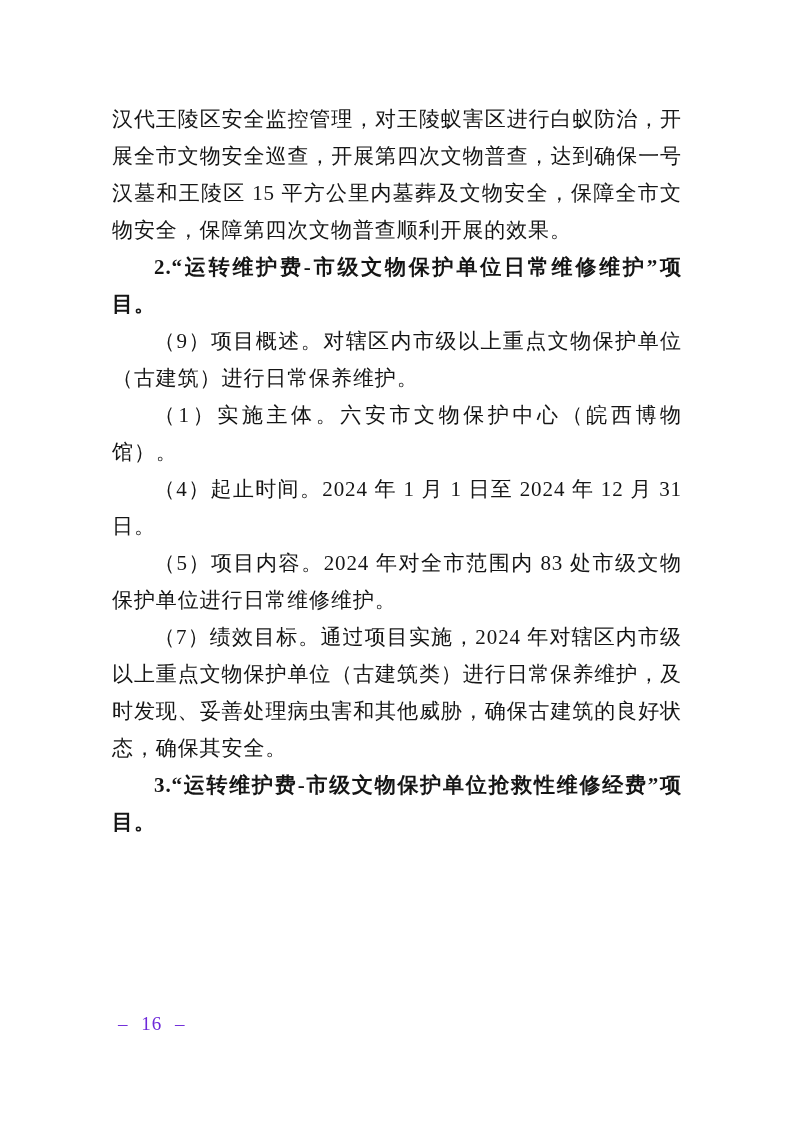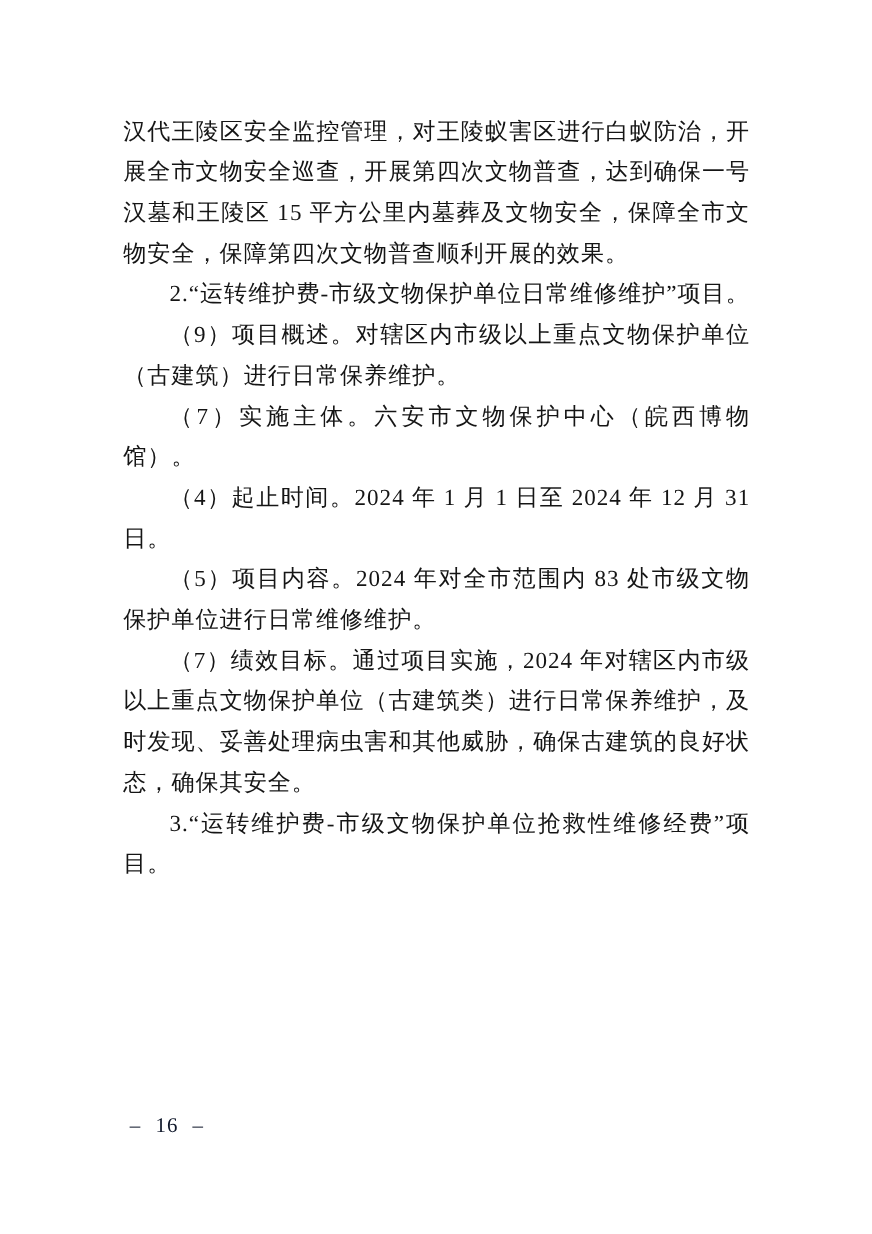--- a/index.html
+++ b/index.html
@@ -29,43 +29,43 @@
   }
   .para {
     margin: 0;
     padding: 0;
     text-indent: 2em;
   }
   .para.body-continued {
     text-indent: 0;
   }
   .para.heading {
-    font-weight: normal;
+    font-weight: bold;
   }
   .footer {
     position: absolute;
     left: 118px;
     top: 1012px;
     font-size: 19px;
     line-height: 24px;
     letter-spacing: 1px;
     word-spacing: 7px;
-    color: #0f172a;
+    color: #6d28d9;
   }
 </style>
 </head>
 <body>
 
 <div class="page">
   <div class="content">
 
   <p class="para body-continued">汉代王陵区安全监控管理，对王陵蚁害区进行白蚁防治，开展全市文物安全巡查，开展第四次文物普查，达到确保一号汉墓和王陵区 15 平方公里内墓葬及文物安全，保障全市文物安全，保障第四次文物普查顺利开展的效果。</p>
       <p class="para heading">2.“运转维护费-市级文物保护单位日常维修维护”项目。</p>
       <p class="para body">（9）项目概述。对辖区内市级以上重点文物保护单位（古建筑）进行日常保养维护。</p>
-      <p class="para body">（7）实施主体。六安市文物保护中心（皖西博物馆）。</p>
+      <p class="para body">（1）实施主体。六安市文物保护中心（皖西博物馆）。</p>
       <p class="para body">（4）起止时间。2024 年 1 月 1 日至 2024 年 12 月 31 日。</p>
       <p class="para body">（5）项目内容。2024 年对全市范围内 83 处市级文物保护单位进行日常维修维护。</p>
       <p class="para body">（7）绩效目标。通过项目实施，2024 年对辖区内市级以上重点文物保护单位（古建筑类）进行日常保养维护，及时发现、妥善处理病虫害和其他威胁，确保古建筑的良好状态，确保其安全。</p>
       <p class="para heading">3.“运转维护费-市级文物保护单位抢救性维修经费”项目。</p>
     </div>
   <div class="footer">
     <span>– 16 –</span>
   </div>
 </div>
 

